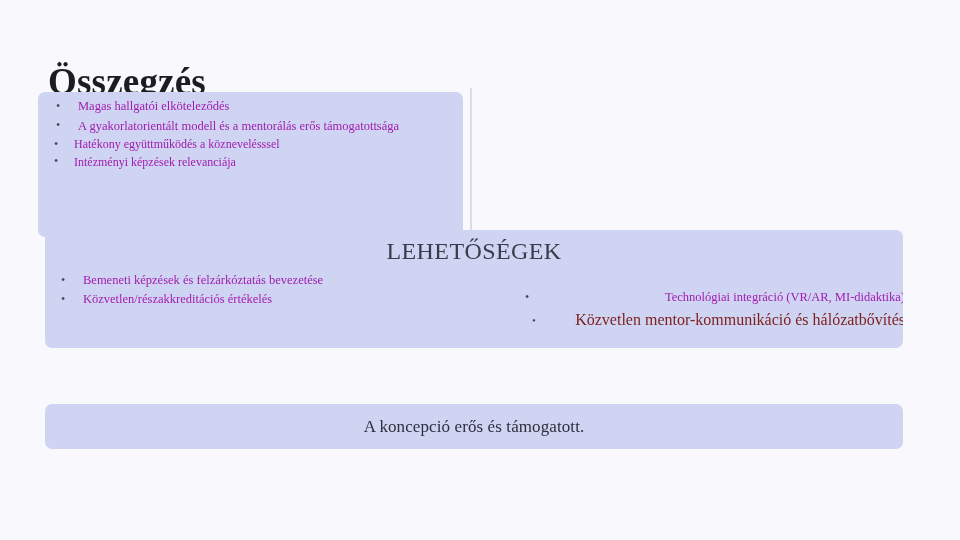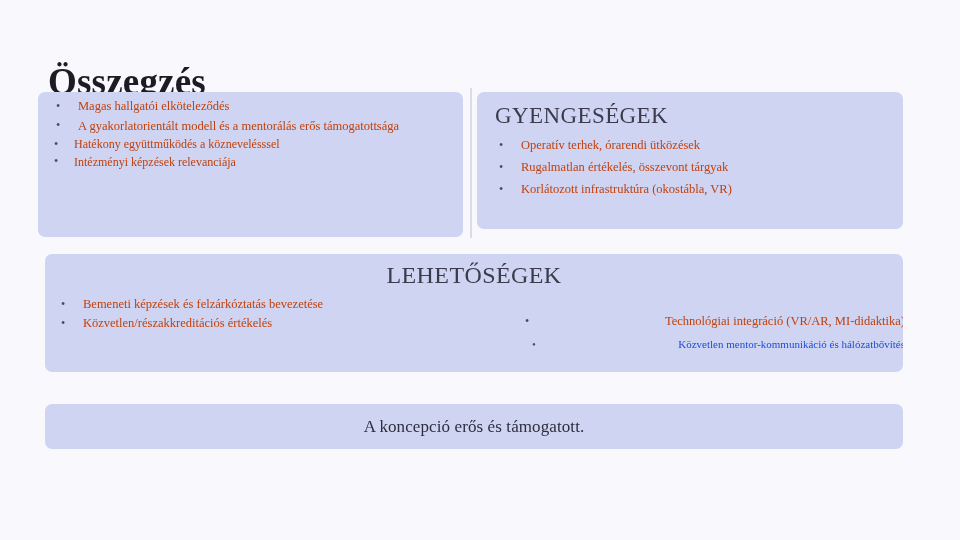--- a/index.html
+++ b/index.html
@@ -49,21 +49,21 @@
     white-space: nowrap;
   }
 
   ul.bullets {
     list-style: none;
     margin: 0;
     padding: 0;
   }
   ul.bullets > li {
     position: relative;
-    color: #c2410c;
+    color: #a21caf;
     padding-left: 30px;
     box-sizing: border-box;
   }
   ul.bullets > li::before {
     content: "\2022";
     position: absolute;
     left: 8px;
     top: 0;
     color: #4a4a5c;
     font-size: 13px;
@@ -132,21 +132,21 @@
     margin-bottom: 6px;
   }
   #panel-weaknesses ul.bullets > li::before {
     font-size: 12px;
     top: -0.5px;
   }
 
   
   #panel-opportunities {
     left: 45px;
-    top: 254px;
+    top: 230px;
     width: 858px;
     height: 118px;
     font-family: Liberation Serif, serif;
   }
   #panel-opportunities .panel-heading {
     text-align: center;
     margin: 6px 0 0 0;
     font-size: 24px;
     line-height: 30px;
   }
@@ -176,23 +176,23 @@
     line-height: 18px;
     padding-left: 30px;
     margin-bottom: 5px;
   }
   #opportunities-secondary > li::before {
     left: 10px;
     font-size: 12px;
     top: 0;
   }
   #opportunities-secondary > li.clipped {
-    font-size: 11px;
+    font-size: 16px;
     padding-left: 37px;
-    color: #1d4ed8;
+    color: #7f1d1d;
   }
   #opportunities-secondary > li.clipped::before {
     left: 17px;
     font-size: 11px;
   }
 
   
   #panel-conclusion {
     left: 45px;
     top: 404px;
@@ -220,28 +220,20 @@
     <ul class="bullets">
       <li>Magas hallgatói elköteleződés</li>
       <li>A gyakorlatorientált modell és a mentorálás erős támogatottsága</li>
       <li class="tight">Hatékony együttműködés a köznevelésssel</li>
       <li class="tight">Intézményi képzések relevanciája</li>
     </ul>
   </section>
 
   <div id="top-divider"></div>
 
-  <section class="panel" id="panel-weaknesses">
-    <div class="panel-heading">GYENGESÉGEK</div>
-    <ul class="bullets">
-      <li>Operatív terhek, órarendi ütközések</li>
-      <li>Rugalmatlan értékelés, összevont tárgyak</li>
-      <li>Korlátozott infrastruktúra (okostábla, VR)</li>
-    </ul>
-  </section>
 
   <section class="panel" id="panel-opportunities">
     <div class="panel-heading">LEHETŐSÉGEK</div>
     <ul class="bullets" id="opportunities-primary">
       <li>Bemeneti képzések és felzárkóztatás bevezetése</li>
       <li>Közvetlen/részakkreditációs értékelés</li>
     </ul>
     <ul class="bullets" id="opportunities-secondary">
       <li>Technológiai integráció (VR/AR, MI-didaktika)</li>
       <li class="clipped">Közvetlen mentor-kommunikáció és hálózatbővítés</li>

